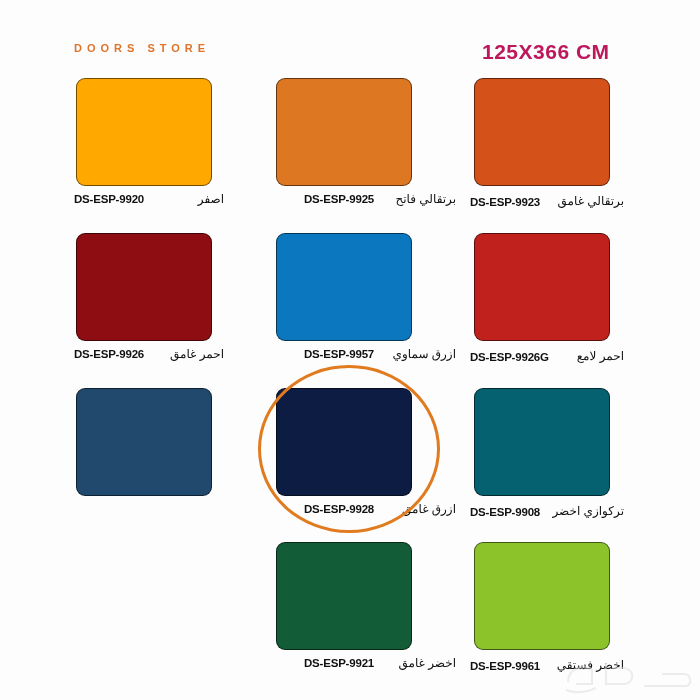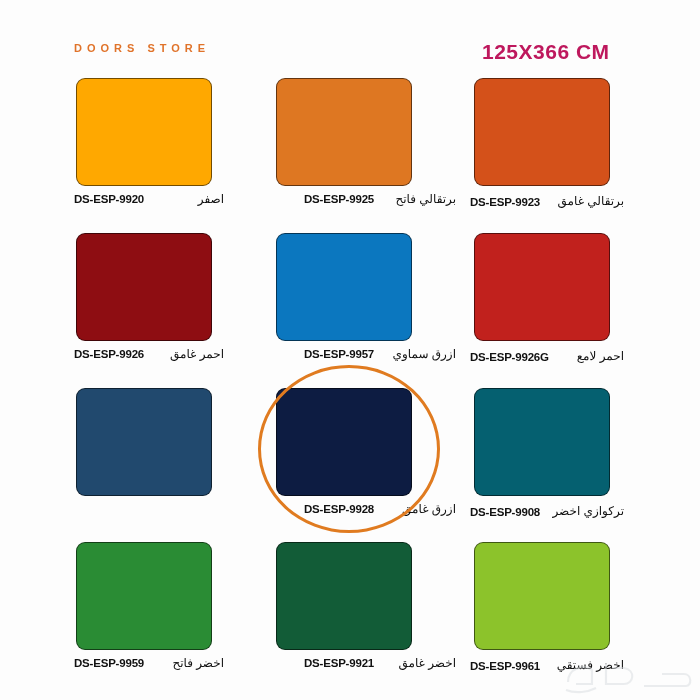--- a/index.html
+++ b/index.html
@@ -211,27 +211,20 @@
     </div>
 
     <div class="cell r2 c2">
       <div class="swatch" style="background: rgb(5, 96, 112);"></div>
       <div class="caption">
         <span class="code">DS-ESP-9908</span>
         <span class="name-ar">تركوازي اخضر</span>
       </div>
     </div>
 
-    <div class="cell r3 c0">
-      <div class="swatch" style="background: rgb(42, 140, 52);"></div>
-      <div class="caption">
-        <span class="code">DS-ESP-9959</span>
-        <span class="name-ar">اخضر فاتح</span>
-      </div>
-    </div>
 
     <div class="cell r3 c1">
       <div class="swatch" style="background: rgb(18, 92, 55);"></div>
       <div class="caption">
         <span class="code">DS-ESP-9921</span>
         <span class="name-ar">اخضر غامق</span>
       </div>
     </div>
 
     <div class="cell r3 c2">

